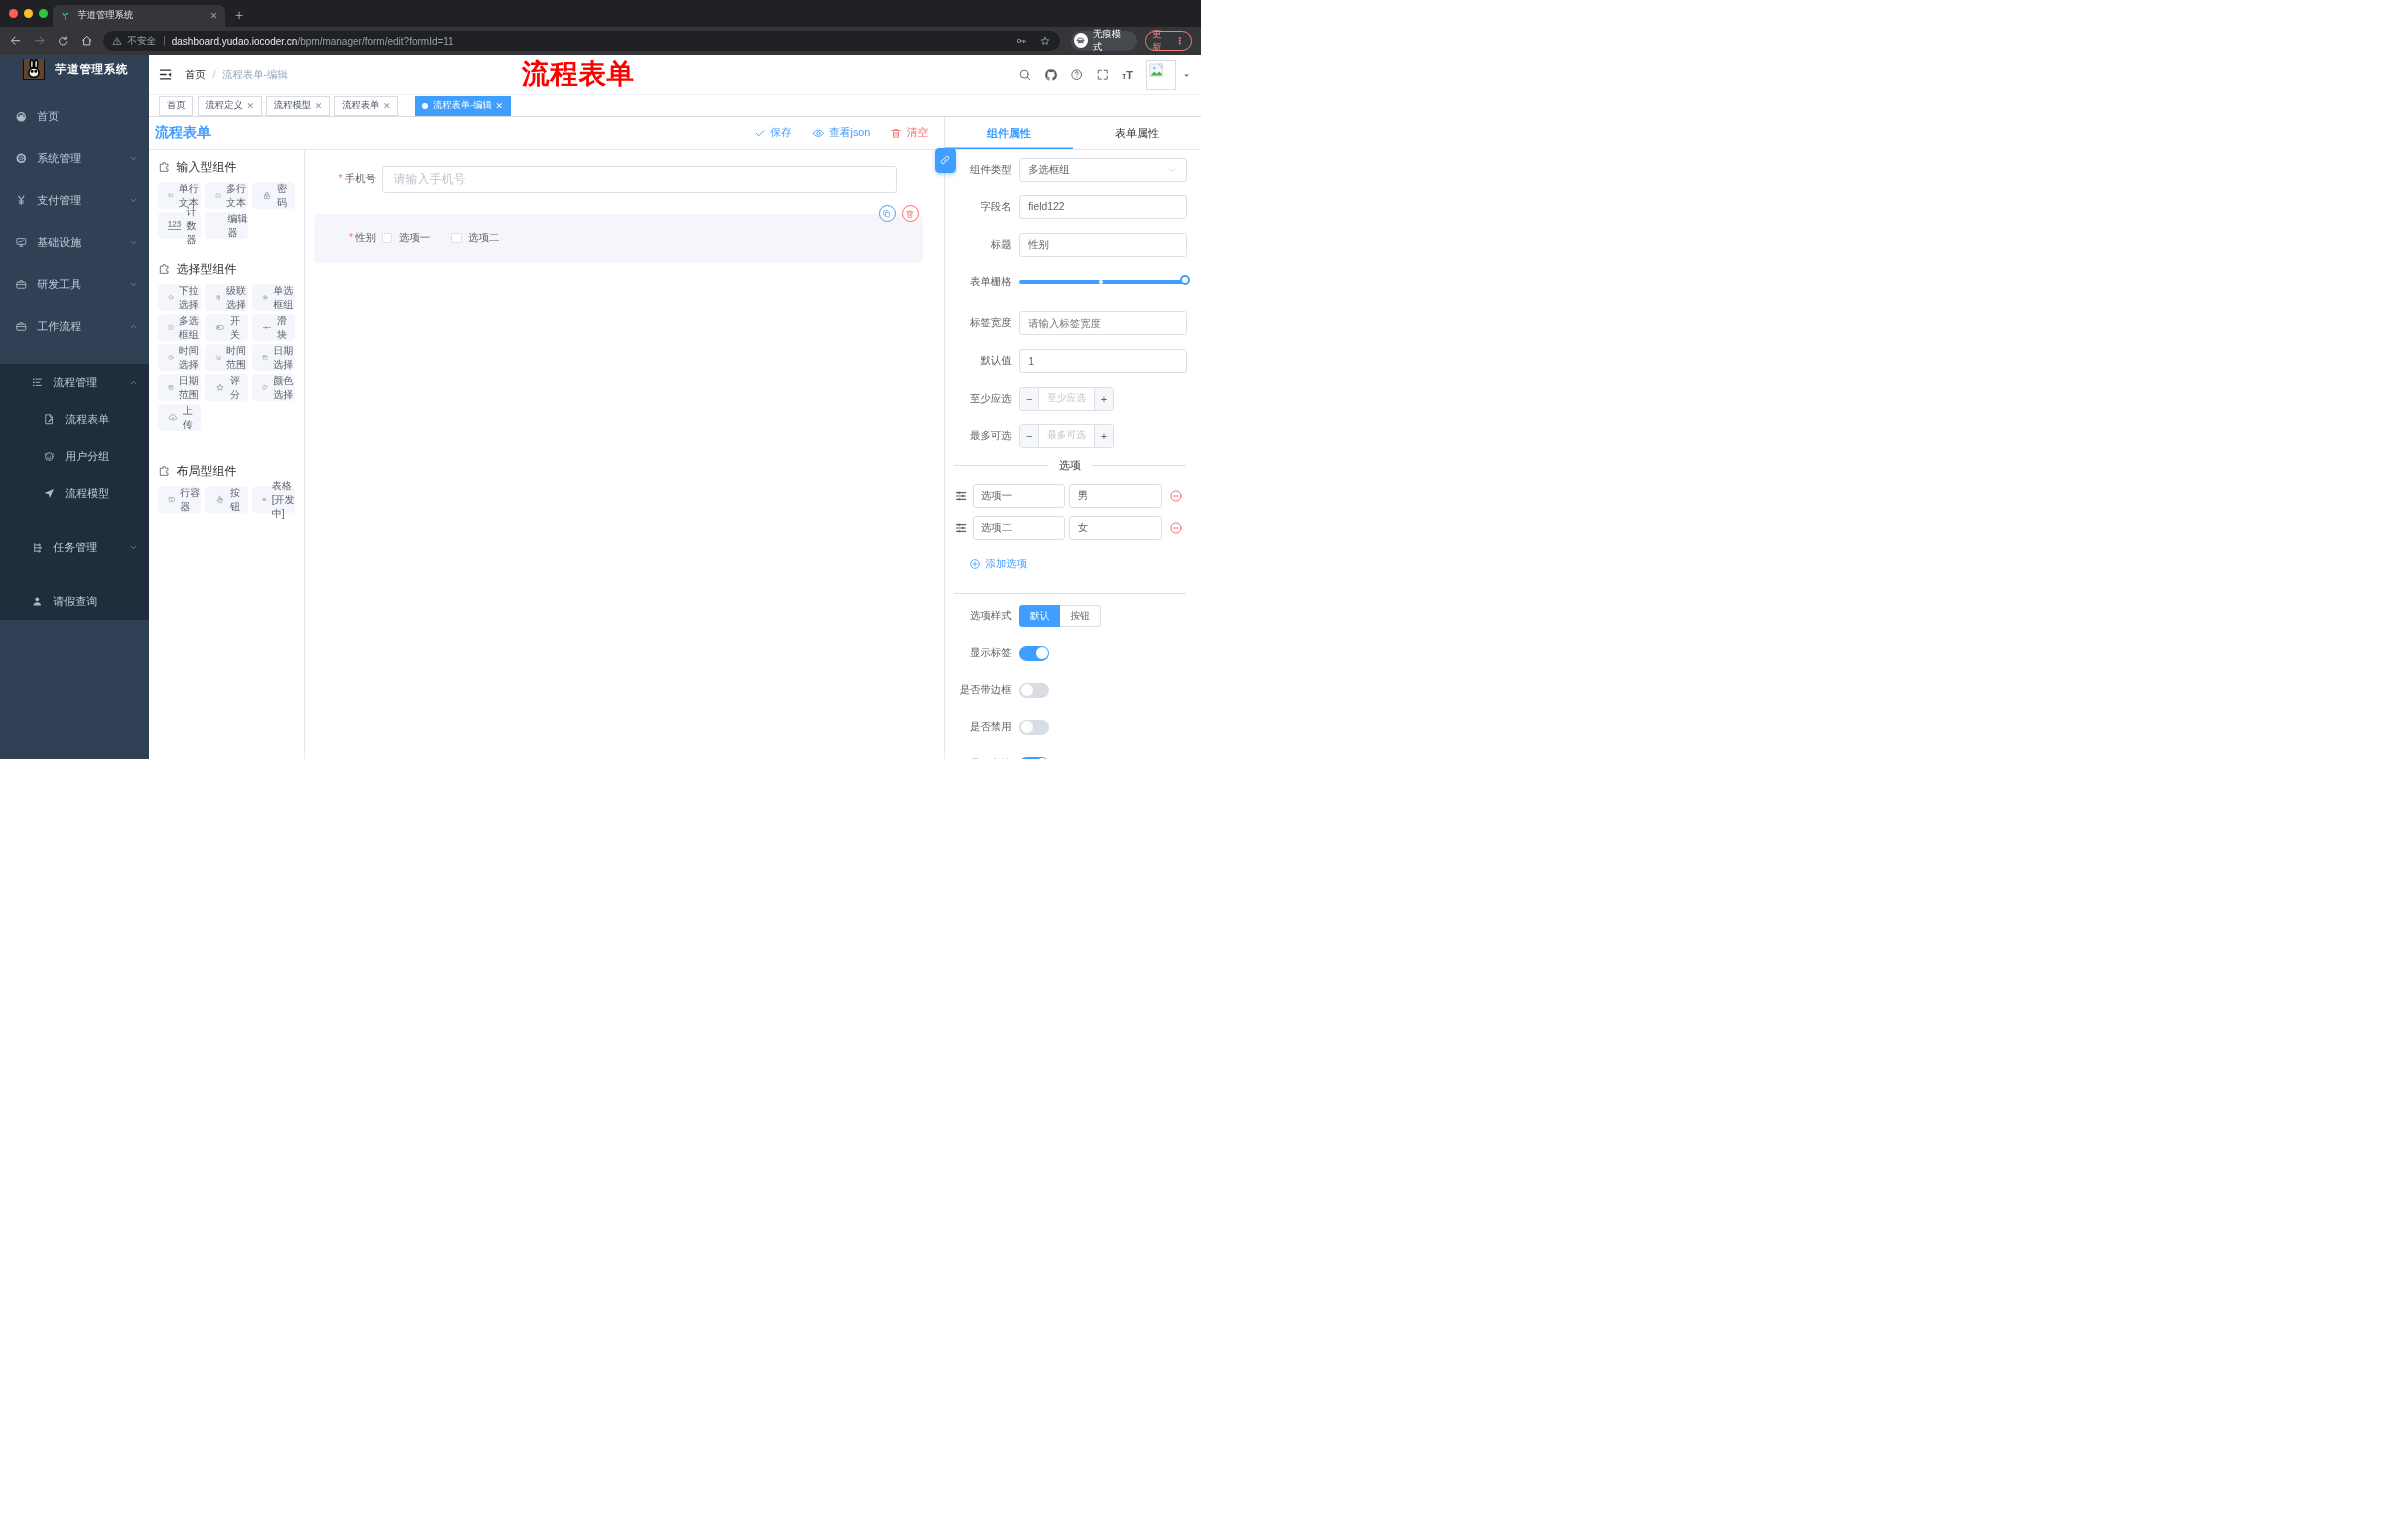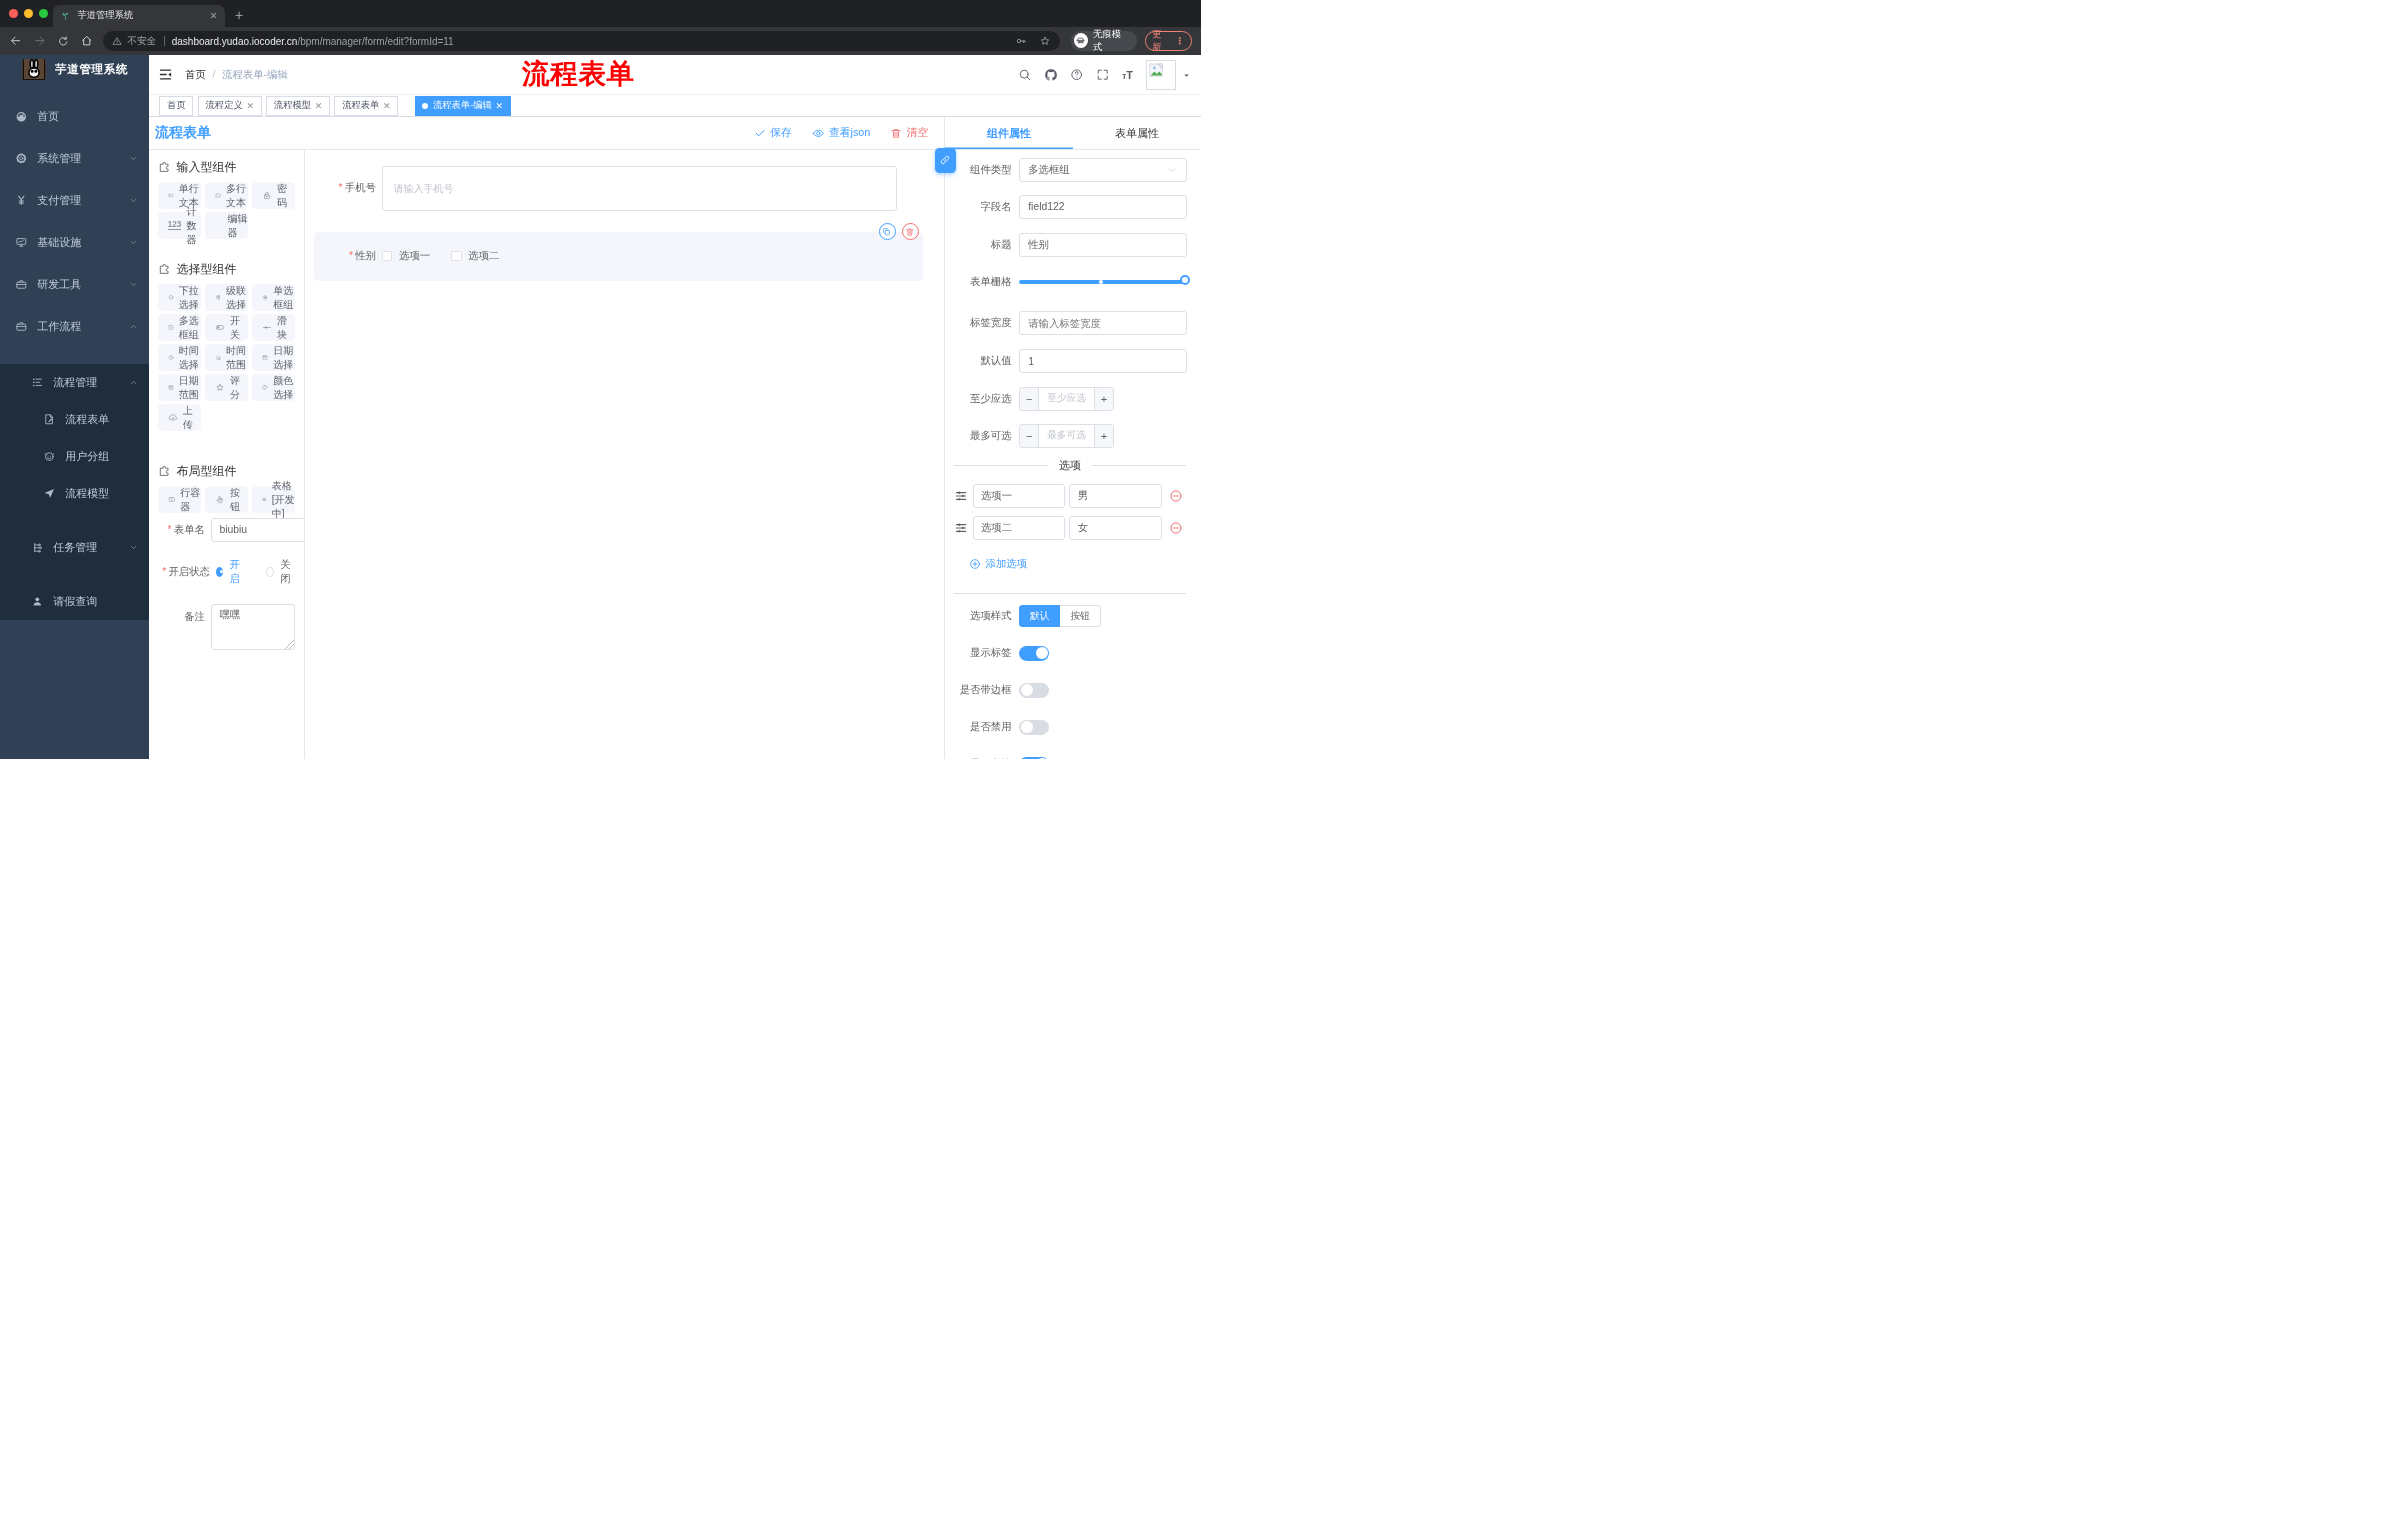--- a/index.html
+++ b/index.html
@@ -102,22 +102,22 @@
   .radio.on { background:#409EFF; }
   .radio.on:after { content:""; position:absolute; left:3.7px; top:3.7px; width:3px; height:3px; border-radius:50%; background:#fff; }
   .radio.off { background:#fff; border:0.7px solid #dcdfe6; }
   .mtextarea { width:114px; height:46px; border:0.7px solid #dcdfe6; border-radius:3px; padding:3.7px 7.4px;
     font-size:10.4px; color:#606266; resize:none; outline:none; font-family:inherit;
     background:linear-gradient(135deg,transparent 0 calc(100% - 6.7px),#bbb calc(100% - 6.7px) calc(100% - 6px),transparent calc(100% - 6px) calc(100% - 3.7px),#bbb calc(100% - 3.7px) calc(100% - 3px),transparent 0); }
 
   .canvas { flex:1; padding-top:15.6px; position:relative; }
   .crow { display:flex; align-items:center; }
   .clabel { flex:0 0 77px; text-align:right; padding-right:6px; font-size:10.4px; color:#606266; }
-  .cinput { flex:1; margin-right:47px; height:45px; border:0.7px solid #dcdfe6; border-radius:3px;
-    padding:0 10.4px; font-size:10px; color:#606266; outline:none; font-family:inherit; }
+  .cinput { flex:1; margin-right:47px; height:27px; border:0.7px solid #dcdfe6; border-radius:3px;
+    padding:0 10.4px; font-size:12px; color:#606266; outline:none; font-family:inherit; }
   .cinput::placeholder, .minput::placeholder { color:#c0c4cc; }
   .selblock { position:relative; margin:21px 21px 0 9px; height:49px; background:#f4f6fc;
     border-radius:4.5px; display:flex; align-items:center; }
   .sblabel { flex:0 0 68px; text-align:right; padding-right:6px; font-size:10.4px; color:#606266; }
   .cbgroup { display:flex; align-items:center; gap:21px; }
   .cb { display:flex; align-items:center; gap:6.7px; font-size:10.4px; color:#606266; }
   .cbbox { width:10.4px; height:10.4px; border:0.7px solid #dcdfe6; border-radius:1.5px; background:#fff; }
   .blockbtn { position:absolute; top:-8.2px; width:17px; height:17px; border-radius:50%; background:#fff;
     display:flex; align-items:center; justify-content:center; cursor:pointer; }
   .blockbtn.copy { right:27.5px; border:0.7px solid #409EFF; color:#409EFF; }
@@ -714,37 +714,20 @@
               <span>按钮</span>
             </div>
             <div class="pitem">
               <svg class="ic" style="width:11px;height:11px" viewBox="0 0 24 24" fill="none" stroke="currentColor" stroke-width="1.7" stroke-linecap="round" stroke-linejoin="round">
                 <rect x="4" y="5" width="16" height="14" rx="1" fill="currentColor" stroke="none"></rect>
                 <path d="M4 9.6h16M4 14.2h16M9.3 5v14M14.7 5v14" stroke="#fff" stroke-width="1.4"></path>
               </svg>
               <span>表格[开发中]</span>
             </div>
           </div>
-          <div class="meta">
-            <div class="mrow">
-              <span class="mlabel"><span class="req">*</span>表单名</span>
-              <input class="minput" value="biubiu" style="">
-            </div>
-            <div class="mrow" style="margin-top:16.3px">
-              <span class="mlabel" style="flex-basis:58px;width:58px"><span class="req">*</span>开启状态</span>
-              <span class="radio on"></span>
-              <span style="color:#409EFF;font-size:10.4px;margin:0 0 0 6px">开启</span>
-              <span class="radio off" style="margin-left:22px"></span>
-              <span style="color:#606266;font-size:10.4px;margin-left:6px">关闭</span>
-            </div>
-            <div class="mrow" style="margin-top:18px;align-items:flex-start">
-              <span class="mlabel" style="padding-top:6.7px">备注</span>
-              <textarea class="mtextarea" style="">嘿嘿</textarea>
-            </div>
-          </div>
         </div>
       <div class="canvas">
         <div class="crow">
           <span class="clabel"><span class="req">*</span><span>手机号</span></span>
           <input class="cinput" placeholder="请输入手机号" style="">
         </div>
         <div class="selblock">
           <span class="blockbtn copy" id="btn-copy">
               <svg class="ic" style="width:9.7px;height:9.7px" viewBox="0 0 24 24" fill="none" stroke="currentColor" stroke-width="1.7" stroke-linecap="round" stroke-linejoin="round">
                 <rect x="8.5" y="8.5" width="10" height="11" rx="1.5"></rect>

